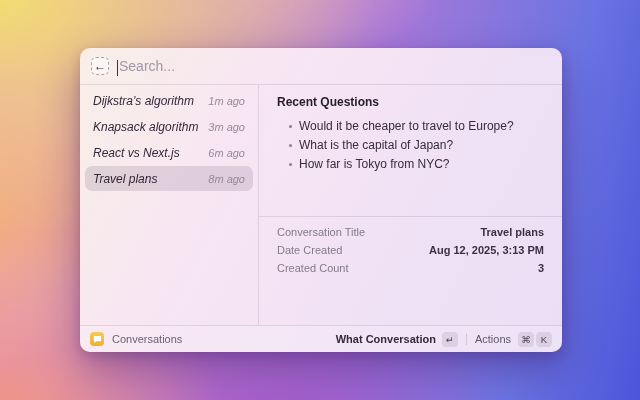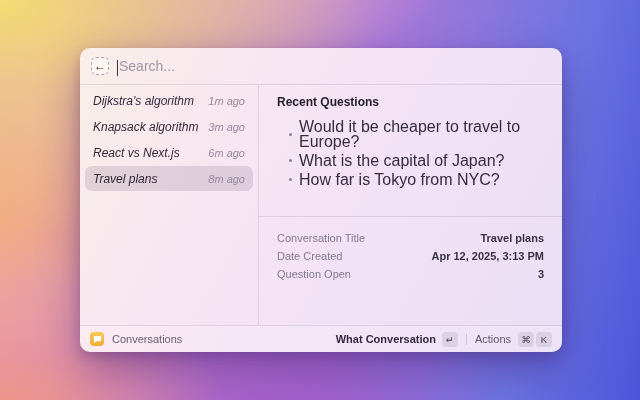--- a/index.html
+++ b/index.html
@@ -44,24 +44,24 @@
          display:flex; align-items:center; justify-content:space-between; cursor:pointer;font-style:italic; }
   .row.selected { background:rgba(128,104,134,.20); }
   .row .t { font-size:12px; color:#32283a; }
   .row .ago { font-size:11px; color:#938a9b; }
 
   .detailpane { flex:1; display:flex; flex-direction:column; min-width:0; }
   .questions { height:132px; flex:0 0 132px; padding:10px 18px 0; border-bottom:1px solid rgba(70,40,80,.12); }
   .qhead { font-size:12px; font-weight:700; color:#241d2b; margin-bottom:8px; }
   .qrow { display:flex; align-items:baseline; gap:7px; padding:2px 0 2px 12px; }
   .qrow .dot { width:3px; height:3px; border-radius:50%; background:#8d8292; flex:0 0 3px; align-self:center; }
-  .qrow .qt { font-size:16px; color:#352c3e; line-height:15px; }
+  .qrow .qt { font-size:12px; color:#352c3e; line-height:15px; }
 
   .meta { flex:1; padding:9px 18px; }
-  .mrow { display:flex; align-items:flex-end; justify-content:space-between; height:18px; }
+  .mrow { display:flex; align-items:flex-start; justify-content:space-between; height:18px; }
   .mrow .ml { font-size:11px; color:#837a8d; }
   .mrow .mv { font-size:11px; color:#3a3144; font-weight:600; text-align:right; }
 
   
   .ftr { height:27px; flex:0 0 27px; border-top:1px solid rgba(70,40,80,.12);
          display:flex; align-items:center; padding:12px 10px; background:rgba(255,255,255,.14); }
   .appicon { width:14px; height:14px; border-radius:4px; background:linear-gradient(#f8ca56,#eeae33);
              display:flex; align-items:center; justify-content:center; margin-right:8px; }
   .applabel { font-size:11px; color:#6b6175; }
   .spacer { flex:1; }
@@ -125,24 +125,24 @@
         </div>
       </div>
 
       <div class="meta">
         <div class="mrow">
           <span class="ml">Conversation Title</span>
           <span class="mv">Travel plans</span>
         </div>
         <div class="mrow">
           <span class="ml">Date Created</span>
-          <span class="mv">Apr 12, 2025, 3:13 PM</span>
+          <span class="mv">Aug 12, 2025, 3:13 PM</span>
         </div>
         <div class="mrow">
-          <span class="ml">Question Open</span>
+          <span class="ml">Created Count</span>
           <span class="mv">3</span>
         </div>
       </div>
     </div>
   </div>
 
   <div class="ftr">
     <div class="appicon">
       <svg width="9" height="9" viewBox="0 0 10 10">
         <path d="M1 1h8v6H4L1.5 9V7H1z" fill="#ffffff"></path>

